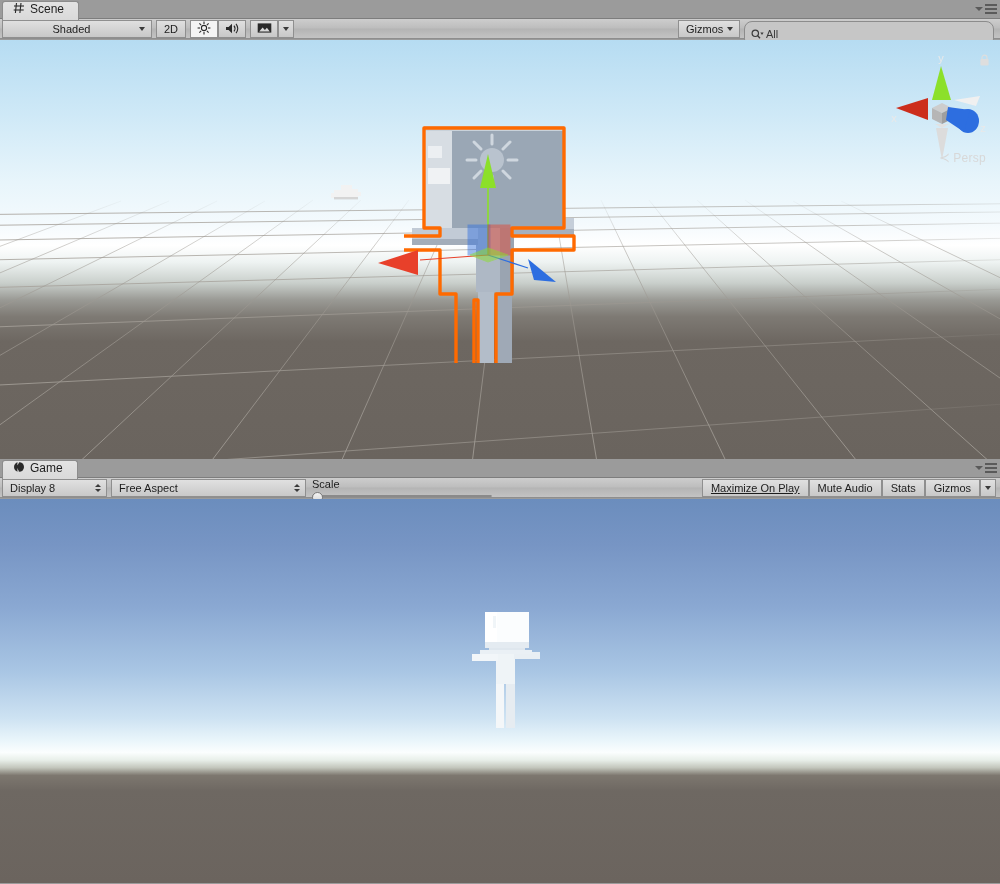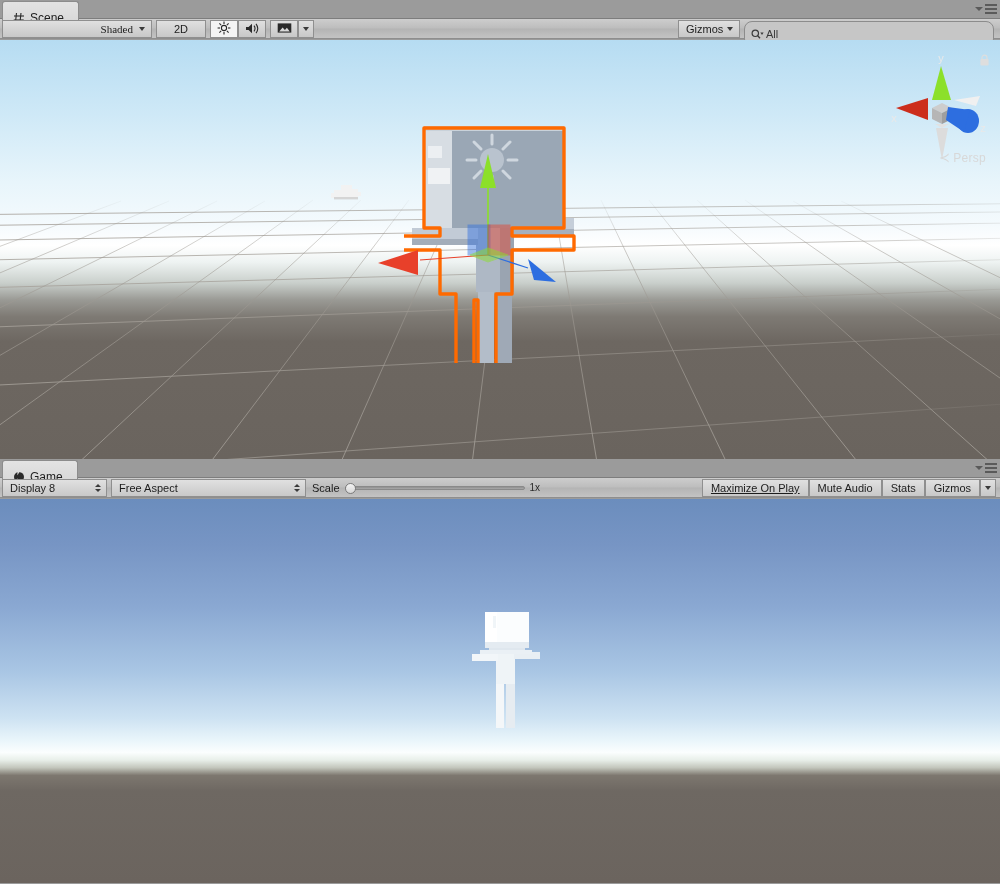--- a/index.html
+++ b/index.html
@@ -22,21 +22,21 @@
     border-bottom: 1px solid #7d7d7d;
   }
   .tab {
     position: absolute; left: 2px; top: 1px;
     height: 32px;
     padding: 0 14px 0 10px;
     background: linear-gradient(to bottom, #e3e3e3 0%, #d2d2d2 100%);
     border: 1px solid #8c8c8c;
     border-bottom: none;
     border-top-left-radius: 3px; border-top-right-radius: 3px;
-    display: flex; align-items: center; gap: 5px;
+    display: flex; align-items: flex-start; gap: 5px;
     font-size: 12px; color: #1d1d1d;
     cursor: default;
   }
   .tab-icon { width: 12px; height: 12px; display: block; }
   .panel-menu {
     position: absolute; right: 3px; top: 4px;
     display: flex; align-items: center; gap: 2px;
   }
   .caret-sm {
     width: 0; height: 0;
@@ -107,23 +107,24 @@
   }
   .search-glass {
     width: 13px; height: 11px;
     margin-right: 2px;
     display: flex; align-items: center;
   }
   .searchfield .txt { color: #3a3a3a; }
 
   
   .scale-wrap {
-    display: flex; align-items: center; gap: 5px;
+    display: flex; align-items: flex-start; gap: 5px;
     padding: 0 6px;
     font-size: 11px;
+    flex-direction: column;
   }
   .slider-track {
     width: 180px; height: 4px;
     background: linear-gradient(to bottom,#8f8f8f,#a9a9a9);
     border: 1px solid #8a8a8a;
     border-radius: 2px;
     position: relative;
   }
   .slider-knob {
     position: absolute; left: -1px; top: -4px;
@@ -210,26 +211,26 @@
         <span class="caret-sm"></span>
         <span class="hamburger">
             <i></i>
             <i></i>
             <i></i>
           </span>
       </div>
     </div>
 
     <div class="toolbar">
-      <div class="tb-btn dropdown" style="width:150px;justify-content:flex-end;font-family:Liberation Serif, serif;">
+      <div class="tb-btn dropdown" style="width:150px;justify-content:center;">
         <span>Shaded</span>
         <span class="dd-caret"></span>
       </div>
       <div class="tb-sep"></div>
-      <div class="tb-btn" style="width:50px;">
+      <div class="tb-btn" style="width:30px;">
         <span>2D</span>
       </div>
       <div class="tb-sep"></div>
       <div class="tb-btn active" style="width:28px;">
         <span>
           <svg width="14" height="14" viewBox="0 0 14 14">
             <circle cx="7" cy="7" r="2.6" fill="none" stroke="#2a2a2a" stroke-width="1.1"></circle>
             <g stroke="#2a2a2a" stroke-width="1.1">
               <line x1="7" y1="0.6" x2="7" y2="3"></line>
                 <line x1="7" y1="11" x2="7" y2="13.4"></line>

